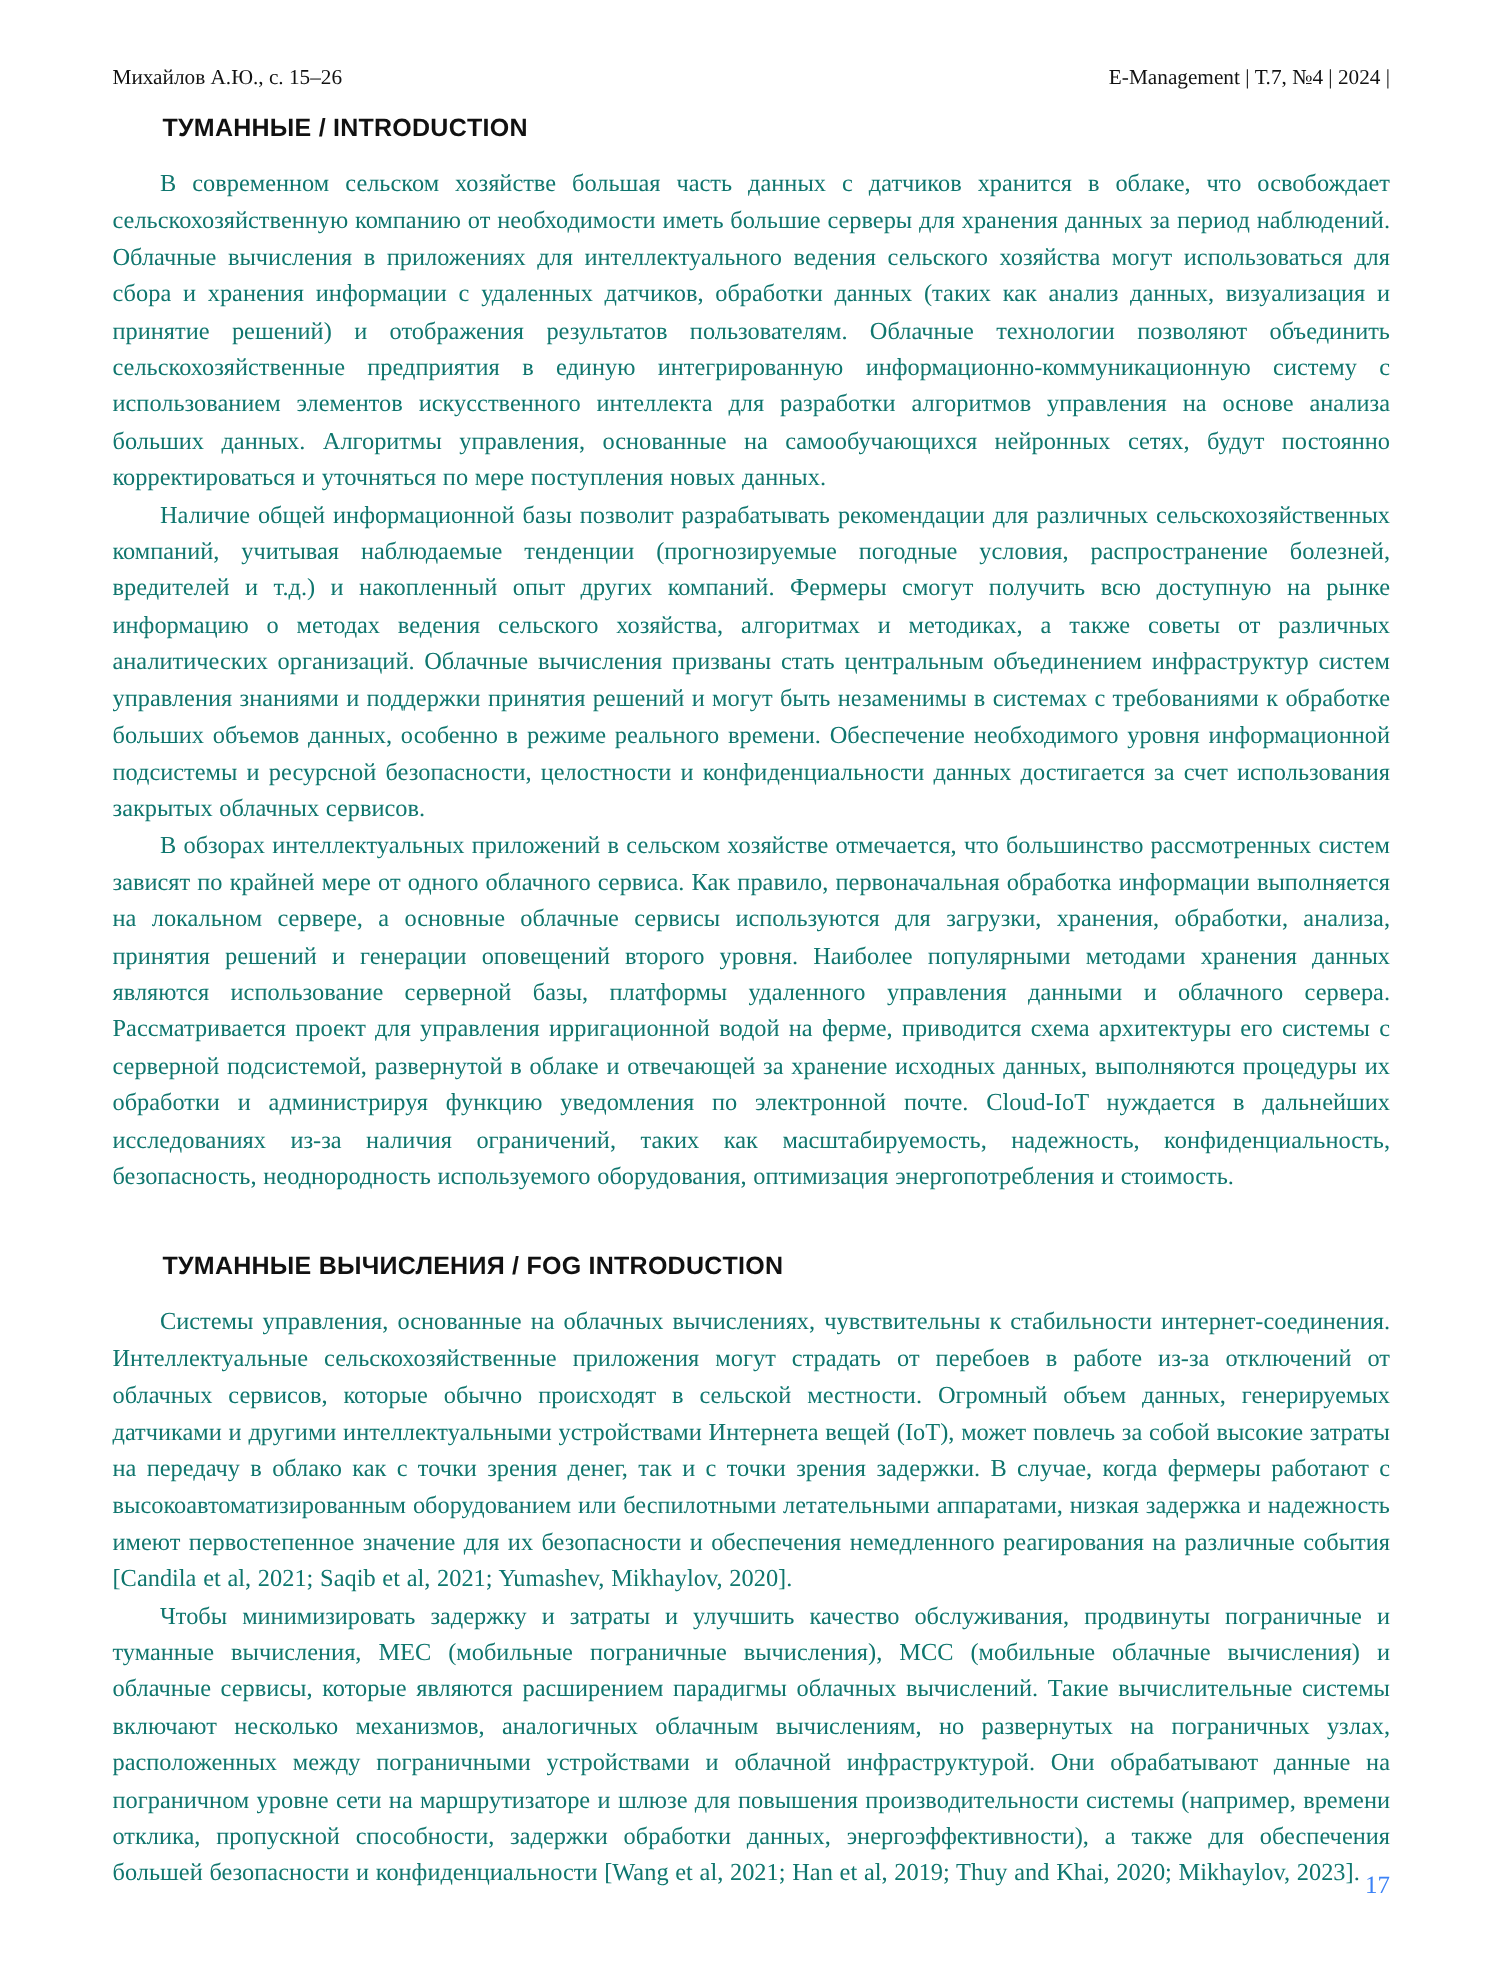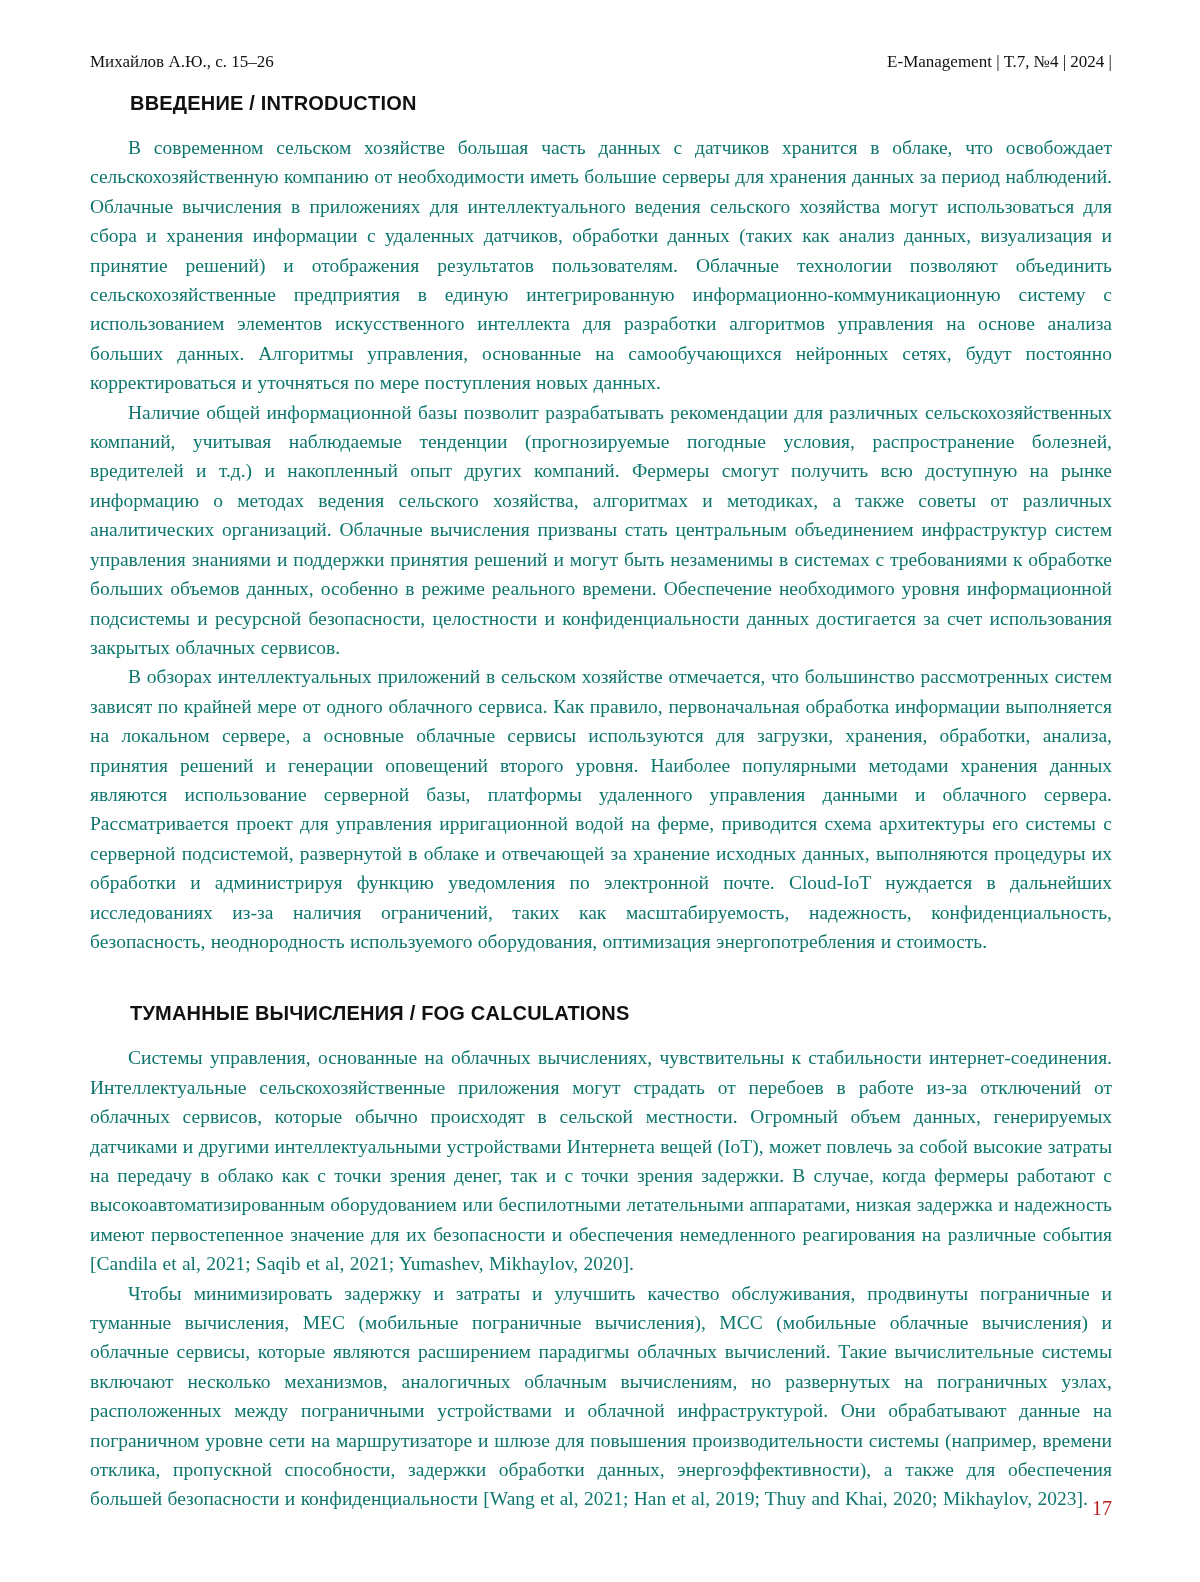--- a/index.html
+++ b/index.html
@@ -62,44 +62,44 @@
     hyphens: auto;
     -webkit-hyphens: auto;
     word-spacing: 0.5px;
   }
   .page-footer {
     position: absolute;
     bottom: 62px;
     right: 88px;
     font-size: 20px;
     font-family: "Liberation Serif", serif;
-    color: #b91c1c;
+    color: #3b82f6;
   }
 </style>
 </head>
 <body>
 
 <div class="page">
 
   <div class="page-header">
     <span class="hdr-left">Михайлов А.Ю., с. 15–26</span>
     <span class="hdr-right">E-Management  |  Т.7, №4 | 2024 |</span>
   </div>
 
   <div class="content">
 
-    <h2 class="section-heading">ВВЕДЕНИЕ / INTRODUCTION</h2>
+    <h2 class="section-heading">ТУМАННЫЕ / INTRODUCTION</h2>
 
     <p class="body-paragraph">В современном сельском хозяйстве большая часть данных с датчиков хранится в облаке, что освобождает сельскохозяйственную компанию от необходимости иметь большие серверы для хранения данных за период наблюдений. Облачные вычисления в приложениях для интеллектуального ведения сельского хозяйства могут использоваться для сбора и хранения информации с удаленных датчиков, обработки данных (таких как анализ данных, визуализация и принятие решений) и отображения результатов пользователям. Облачные технологии позволяют объединить сельскохозяйственные предприятия в единую интегрированную информационно-коммуникационную систему с использованием элементов искусственного интеллекта для разработки алгоритмов управления на основе анализа больших данных. Алгоритмы управления, основанные на самообучающихся нейронных сетях, будут постоянно корректироваться и уточняться по мере поступления новых данных.</p>
 
     <p class="body-paragraph">Наличие общей информационной базы позволит разрабатывать рекомендации для различных сельскохозяйственных компаний, учитывая наблюдаемые тенденции (прогнозируемые погодные условия, распространение болезней, вредителей и т.д.) и накопленный опыт других компаний. Фермеры смогут получить всю доступную на рынке информацию о методах ведения сельского хозяйства, алгоритмах и методиках, а также советы от различных аналитических организаций. Облачные вычисления призваны стать центральным объединением инфраструктур систем управления знаниями и поддержки принятия решений и могут быть незаменимы в системах с требованиями к обработке больших объемов данных, особенно в режиме реального времени. Обеспечение необходимого уровня информационной подсистемы и ресурсной безопасности, целостности и конфиденциальности данных достигается за счет использования закрытых облачных сервисов.</p>
 
     <p class="body-paragraph">В обзорах интеллектуальных приложений в сельском хозяйстве отмечается, что большинство рассмотренных систем зависят по крайней мере от одного облачного сервиса. Как правило, первоначальная обработка информации выполняется на локальном сервере, а основные облачные сервисы используются для загрузки, хранения, обработки, анализа, принятия решений и генерации оповещений второго уровня. Наиболее популярными методами хранения данных являются использование серверной базы, платформы удаленного управления данными и облачного сервера. Рассматривается проект для управления ирригационной водой на ферме, приводится схема архитектуры его системы с серверной подсистемой, развернутой в облаке и отвечающей за хранение исходных данных, выполняются процедуры их обработки и администрируя функцию уведомления по электронной почте. Cloud-IoT нуждается в дальнейших исследованиях из-за наличия ограничений, таких как масштабируемость, надежность, конфиденциальность, безопасность, неоднородность используемого оборудования, оптимизация энергопотребления и стоимость.</p>
 
-    <h2 class="section-heading second">ТУМАННЫЕ ВЫЧИСЛЕНИЯ / FOG CALCULATIONS</h2>
+    <h2 class="section-heading second">ТУМАННЫЕ ВЫЧИСЛЕНИЯ / FOG INTRODUCTION</h2>
 
     <p class="body-paragraph">Системы управления, основанные на облачных вычислениях, чувствительны к стабильности интернет-соединения. Интеллектуальные сельскохозяйственные приложения могут страдать от перебоев в работе из-за отключений от облачных сервисов, которые обычно происходят в сельской местности. Огромный объем данных, генерируемых датчиками и другими интеллектуальными устройствами Интернета вещей (IoT), может повлечь за собой высокие затраты на передачу в облако как с точки зрения денег, так и с точки зрения задержки. В случае, когда фермеры работают с высокоавтоматизированным оборудованием или беспилотными летательными аппаратами, низкая задержка и надежность имеют первостепенное значение для их безопасности и обеспечения немедленного реагирования на различные события [Candila et al, 2021; Saqib et al, 2021; Yumashev, Mikhaylov, 2020].</p>
 
     <p class="body-paragraph">Чтобы минимизировать задержку и затраты и улучшить качество обслуживания, продвинуты пограничные и туманные вычисления, MEC (мобильные пограничные вычисления), MCC (мобильные облачные вычисления) и облачные сервисы, которые являются расширением парадигмы облачных вычислений. Такие вычислительные системы включают несколько механизмов, аналогичных облачным вычислениям, но развернутых на пограничных узлах, расположенных между пограничными устройствами и облачной инфраструктурой. Они обрабатывают данные на пограничном уровне сети на маршрутизаторе и шлюзе для повышения производительности системы (например, времени отклика, пропускной способности, задержки обработки данных, энергоэффективности), а также для обеспечения большей безопасности и конфиденциальности [Wang et al, 2021; Han et al, 2019; Thuy and Khai, 2020; Mikhaylov, 2023].</p>
 
   </div>
 
   <div class="page-footer">
     <span>17</span>
   </div>

